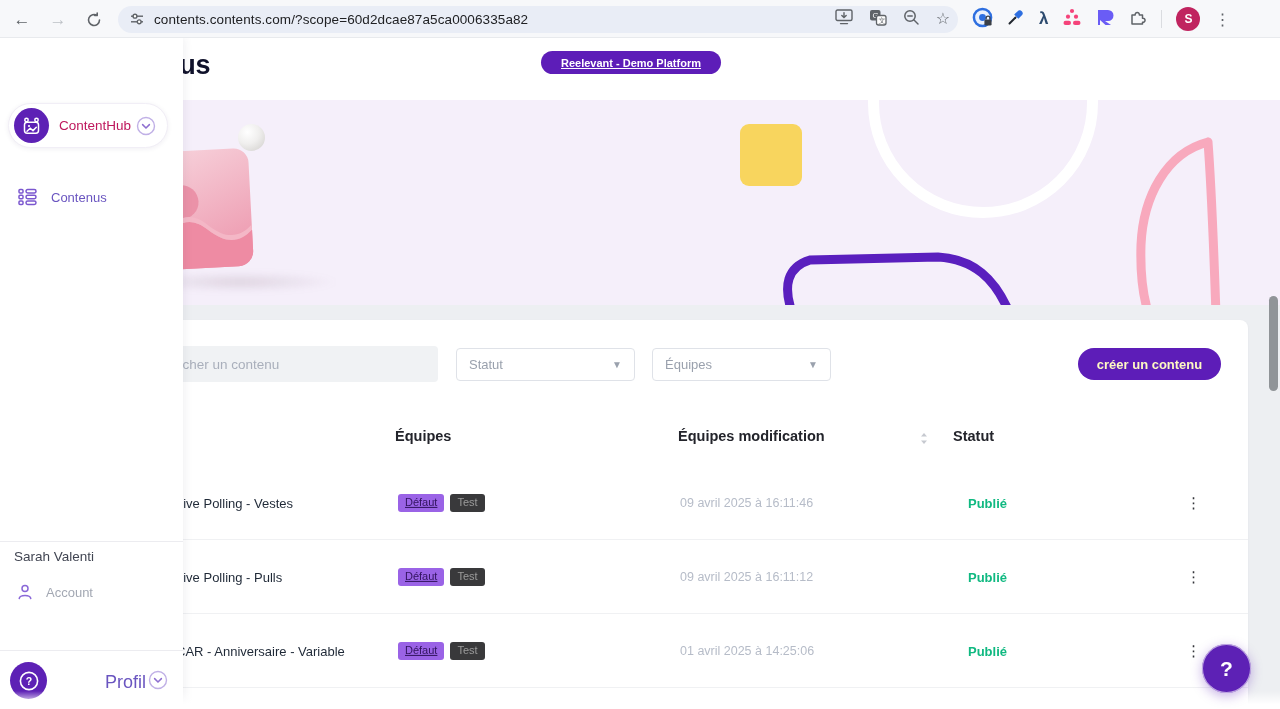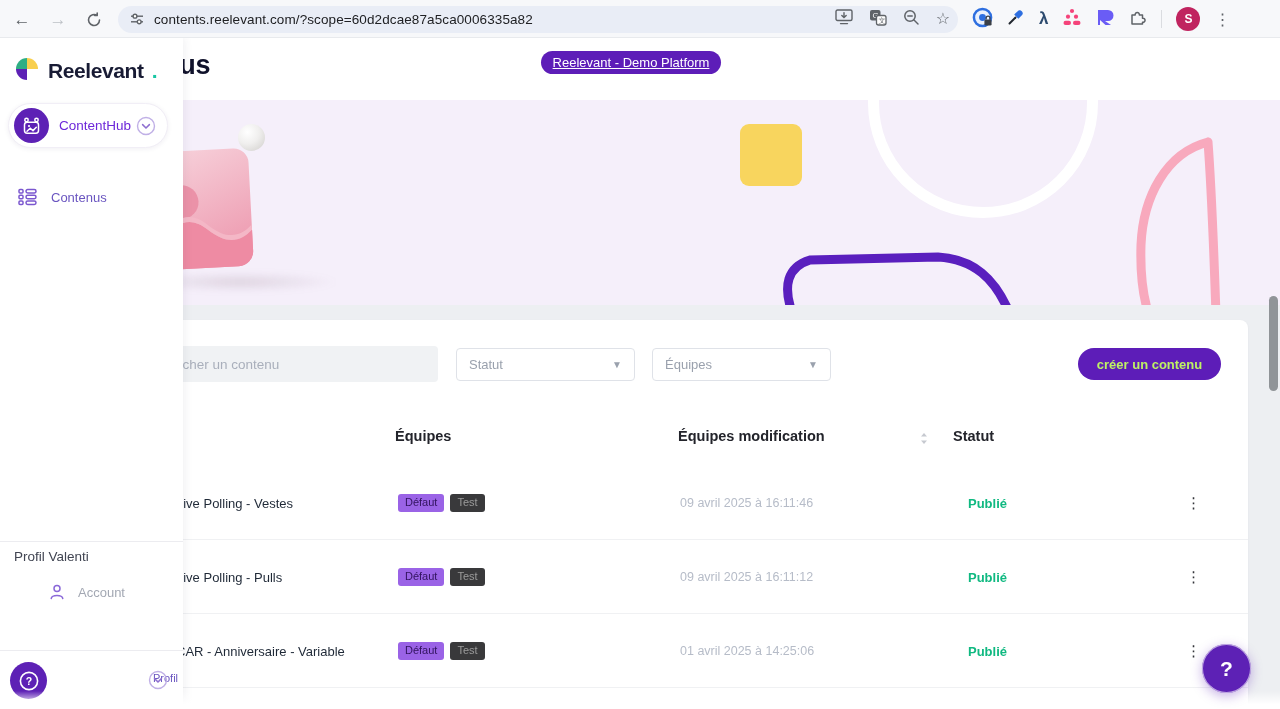--- a/index.html
+++ b/index.html
@@ -19,82 +19,82 @@
   .ext-icons .glyph { font-size:16px; }
   .chrome .divider { width:1px; height:18px; background:#dadce0; }
   .avatar { width:24px; height:24px; border-radius:50%; background:#c0245f; color:#fff; font-size:12px; font-weight:700; display:flex; align-items:center; justify-content:center; }
   .kebab-chrome { font-size:16px; color:#5f6368; letter-spacing:0; }
 
   
   .main { position:absolute; left:0; top:38px; width:1280px; height:671px; background:#edeff2; z-index:1; }
   .app-header { position:absolute; left:0; top:0; width:1280px; height:62px; background:#fff; }
   .page-title { position:absolute; left:88px; top:12px; font-size:27px; font-weight:700; color:#10122b; letter-spacing:-0.3px; }
   .banner-pill { position:absolute; left:541px; top:13px; width:180px; height:23px; background:#5d1db8; border-radius:12px; display:flex; align-items:center; justify-content:center; }
-  .banner-pill span { color:#fff; font-size:13px; font-weight:400; text-decoration:underline; }
+  .banner-pill span { color:#fff; font-size:11px; font-weight:700; text-decoration:underline; }
 
   .hero { position:absolute; left:0; top:62px; width:1280px; height:205px; background:#f5effa; overflow:hidden; }
   .sphere { position:absolute; left:238px; top:24px; width:27px; height:27px; border-radius:50%;
             background:radial-gradient(circle at 35% 30%, #ffffff 0%, #f0efee 45%, #cfcdca 100%); }
   .pink-shadow { position:absolute; left:140px; top:172px; width:200px; height:20px; border-radius:50%;
             background:radial-gradient(ellipse, rgba(120,90,110,0.18), rgba(120,90,110,0) 70%); filter:blur(3px); }
   .pink-icon { position:absolute; left:155px; top:46px; transform:rotate(-3deg); }
   .yellow-square { position:absolute; left:740px; top:24px; width:62px; height:62px; border-radius:9px; background:#f8d55e; }
   .white-ring { position:absolute; left:868px; top:-112px; width:230px; height:230px; border:11px solid #ffffff; border-radius:50%; }
   .purple-outline { position:absolute; left:778px; top:152px; }
   .pink-leaf { position:absolute; left:1126px; top:35px; }
 
   .card { position:absolute; left:60px; top:282px; width:1188px; height:400px; background:#fff; border-radius:8px; box-shadow:0 1px 3px rgba(25,30,50,0.05); }
 
   .search-input { position:absolute; left:63px; top:26px; width:315px; height:36px; background:#f0f2f4; border:none; border-radius:4px; padding:0 16px; font-size:13.5px; color:#555; outline:none; font-family:"Liberation Sans", sans-serif; }
   .search-input::placeholder { color:#a9afbb; }
   .select { position:absolute; top:28px; height:33px; width:179px; border:1px solid #dfe2e8; border-radius:4px; background:#fff; display:flex; align-items:center; justify-content:space-between; padding:0 12px; cursor:default; }
   .select .sel-label { font-size:13px; color:#9aa1ad; }
   .select .caret { font-size:10px; color:#9aa1ad; }
   .select.status { left:396px; } .select.teams { left:592px; }
-  .create-btn { position:absolute; left:1018px; top:28px; width:143px; height:32px; border:none; border-radius:16px; background:#5d1db8; color:#bef264; font-size:13px; font-weight:700; font-family:"Liberation Sans", sans-serif; cursor:pointer; }
+  .create-btn { position:absolute; left:1018px; top:28px; width:143px; height:32px; border:none; border-radius:16px; background:#5d1db8; color:#fef9c3; font-size:13px; font-weight:700; font-family:"Liberation Sans", sans-serif; cursor:pointer; }
 
   .thead { position:absolute; left:0; top:108px; width:1188px; height:30px; }
   .th { position:absolute; font-size:14.5px; font-weight:700; color:#23242b; }
   .th.t-teams { left:335px; } .th.t-mod { left:618px; } .th.t-status { left:893px; }
   .sort-icon { position:absolute; left:860px; top:3px; }
 
   .trow { position:absolute; left:0; width:1188px; height:74px; border-bottom:1px solid #f0f1f3; }
   .trow .cell { position:absolute; top:50%; transform:translateY(-50%); }
   .c-name { left:116px; font-size:13px; font-weight:500; color:#1f2937; }
   .c-badges { left:338px; display:flex; gap:6px; }
   .badge { font-size:11px; padding:2.5px 7px; border-radius:3px; line-height:1.2; }
-  .badge-default { background:#9a63e6; color:#31135e; }
+  .badge-default { background:#9a63e6; color:#31135e;text-decoration:underline; }
   .badge-test { background:#39393b; color:#9b9b9b; }
   .c-date { left:620px; font-size:12.5px; color:#b6bcc8; }
   .c-status { left:908px; font-size:13px; font-weight:700; color:#10b981; }
   .c-kebab { left:1126px; font-size:15px; color:#33343a; cursor:pointer; letter-spacing:0; }
 
   
   .sidebar { position:absolute; left:0; top:38px; width:183px; height:671px; background:#fff; z-index:5; box-shadow:2px 0 8px rgba(50,50,90,0.07); }
   .logo { position:absolute; left:14px; top:18px; display:flex; align-items:center; gap:8px; }
   .logo-text { font-size:21px; font-weight:800; color:#181b34; letter-spacing:-0.4px; }
   .logo-dot { color:#17c6a3; font-weight:800; font-size:21px; }
   .ws-pill { position:absolute; left:8px; top:65px; width:160px; height:45px; border:1px solid #f1eef6; border-radius:23px; background:#fff; box-shadow:0 1px 5px rgba(40,30,80,0.07); display:flex; align-items:center; cursor:pointer; }
   .ws-circle { width:35px; height:35px; border-radius:50%; background:#5d21b5; margin-left:5px; display:flex; align-items:center; justify-content:center; }
-  .ws-label { margin-left:10px; font-size:13.5px; font-weight:500; color:#6d28d9; }
+  .ws-label { margin-left:10px; font-size:13.5px; font-weight:500; color:#be185d; }
   .ws-chevron { position:absolute; right:11px; display:flex; }
   .nav-item { position:absolute; left:0; top:143px; width:183px; height:32px; display:flex; align-items:center; cursor:pointer; }
   .nav-item .nav-icon { margin-left:18px; display:flex; }
   .nav-item .nav-label { margin-left:14px; font-size:13px; font-weight:500; color:#6a55c0; }
 
   .sb-divider { position:absolute; left:0; width:183px; height:1px; background:#ececf0; }
   .d1 { top:503px; } .d2 { top:612px; }
   .user-name { position:absolute; left:14px; top:511px; font-size:13.5px; color:#414552; }
-  .sb-row { position:absolute; left:0; width:183px; height:26px; display:flex; align-items:center; cursor:pointer;padding-left:32px; }
+  .sb-row { position:absolute; left:0; width:183px; height:26px; display:flex; align-items:center; cursor:pointer; }
   .sb-row .sb-icon { margin-left:16px; display:flex; }
   .sb-row .sb-label { margin-left:12px; font-size:13px; color:#a3a8b3; }
   .r-account { top:541px; } .r-logout { top:574px; }
   .profile-row { position:absolute; left:0; top:622px; width:183px; height:42px; }
   .help-circle { position:absolute; left:10px; top:2px; width:37px; height:37px; border-radius:50%; background:#5d21b5; display:flex; align-items:center; justify-content:center; cursor:pointer; }
-  .profile-label { position:absolute; left:105px; top:12px; font-size:11px; color:#6a55c0; cursor:pointer;margin-left:48px; }
+  .profile-label { position:absolute; left:105px; top:12px; font-size:18px; color:#6a55c0; cursor:pointer; }
   .profile-chevron { position:absolute; left:148px; top:10px; display:flex; cursor:pointer; }
 
   
   .bottom-fade { position:absolute; left:0; bottom:0; width:1280px; height:18px; background:linear-gradient(to bottom, rgba(255,255,255,0), #ffffff 75%); z-index:6; }
   .fab-help { position:absolute; left:1202px; top:644px; width:49px; height:49px; border-radius:50%; background:#5d21b5; color:#fff; font-size:21px; font-weight:700; display:flex; align-items:center; justify-content:center; z-index:7; box-shadow:0 3px 12px rgba(93,33,181,0.35), 0 0 0 1px rgba(255,255,255,0.6) inset; cursor:pointer; }
   .scroll-thumb { position:absolute; left:1269px; top:296px; width:9px; height:95px; border-radius:4.5px; background:#909498; z-index:8; }
 </style>
 </head>
 <body>
 
@@ -196,31 +196,20 @@
         </div>
         <div class="cell c-date">01 avril 2025 à 14:25:06</div>
         <div class="cell c-status">Publié</div>
         <div class="cell c-kebab">⋮</div>
       </div>
 
     </div>
   </div>
 
   <div class="sidebar">
-    <div class="logo">
-      <span>
-        <svg width="26" height="26" viewBox="0 0 26 26">
-          <path d="M13 2 A11 11 0 0 0 2 13 L13 13 Z" fill="#2fae84"></path>
-          <path d="M13 2 A11 11 0 0 1 24 13 L13 13 Z" fill="#f8cf4e"></path>
-          <path d="M2 13 A11 11 0 0 0 13 24 L13 13 Z" fill="#5d21b5"></path>
-        </svg>
-      </span>
-      <span class="logo-text">Reelevant</span>
-        <span class="logo-dot">.</span>
-    </div>
 
     <div class="ws-pill">
       <div class="ws-circle">
         <svg width="19" height="18" viewBox="0 0 19 18">
           <g stroke="#fff" stroke-width="1.5" fill="none" stroke-linecap="round">
             <circle cx="4.5" cy="3" r="1.7"></circle>
               <circle cx="14.5" cy="3" r="1.7"></circle>
             <rect x="2.5" y="5.2" width="14" height="11" rx="2.6"></rect>
             <circle cx="7" cy="9" r="1.1" fill="#fff" stroke="none"></circle>
             <path d="M5 14.2 L8.2 11.2 L11 13.6 L14.3 10.2"></path>
@@ -246,21 +235,21 @@
               <rect x="8" y="7.3" width="10" height="3.4" rx="1.7"></rect>
             <rect x="1" y="13.1" width="4" height="3.4" rx="1"></rect>
               <rect x="8" y="13.1" width="10" height="3.4" rx="1.7"></rect>
           </g>
         </svg>
       </span>
       <span class="nav-label">Contenus</span>
     </div>
 
     <div class="sb-divider d1"></div>
-    <div class="user-name">Profil Valenti</div>
+    <div class="user-name">Sarah Valenti</div>
 
     <div class="sb-row r-account">
       <span class="sb-icon">
         <svg width="18" height="18" viewBox="0 0 18 18">
             <g stroke="#8a68d8" stroke-width="1.5" fill="none" stroke-linecap="round">
               <circle cx="9" cy="5.4" r="3"></circle>
               <path d="M3.2 15.5 C4 11.6 14 11.6 14.8 15.5"></path>
             </g>
           </svg>
       </span>
@@ -300,21 +289,21 @@
       <span class="tune">
         <svg width="14" height="14" viewBox="0 0 14 14">
             <g stroke="#5f6368" stroke-width="1.4" fill="#fff">
               <line x1="1" y1="4.2" x2="13" y2="4.2"></line>
               <line x1="1" y1="9.8" x2="13" y2="9.8"></line>
               <circle cx="5" cy="4.2" r="1.9"></circle>
               <circle cx="9.2" cy="9.8" r="1.9"></circle>
             </g>
           </svg>
       </span>
-      <span class="url">contents.reelevant.com/?scope=60d2dcae87a5ca0006335a82</span>
+      <span class="url">contents.contents.com/?scope=60d2dcae87a5ca0006335a82</span>
       <div class="omni-icons">
         <span>
           <svg width="18" height="16" viewBox="0 0 18 16">
               <g stroke="#5f6368" stroke-width="1.4" fill="none" stroke-linecap="round">
                 <rect x="1" y="1" width="16" height="10.5" rx="1.5"></rect>
                 <path d="M9 3.6 v4.6 M6.8 6.4 L9 8.6 L11.2 6.4"></path>
                 <line x1="5.5" y1="14.6" x2="12.5" y2="14.6"></line>
               </g>
             </svg>
         </span>

